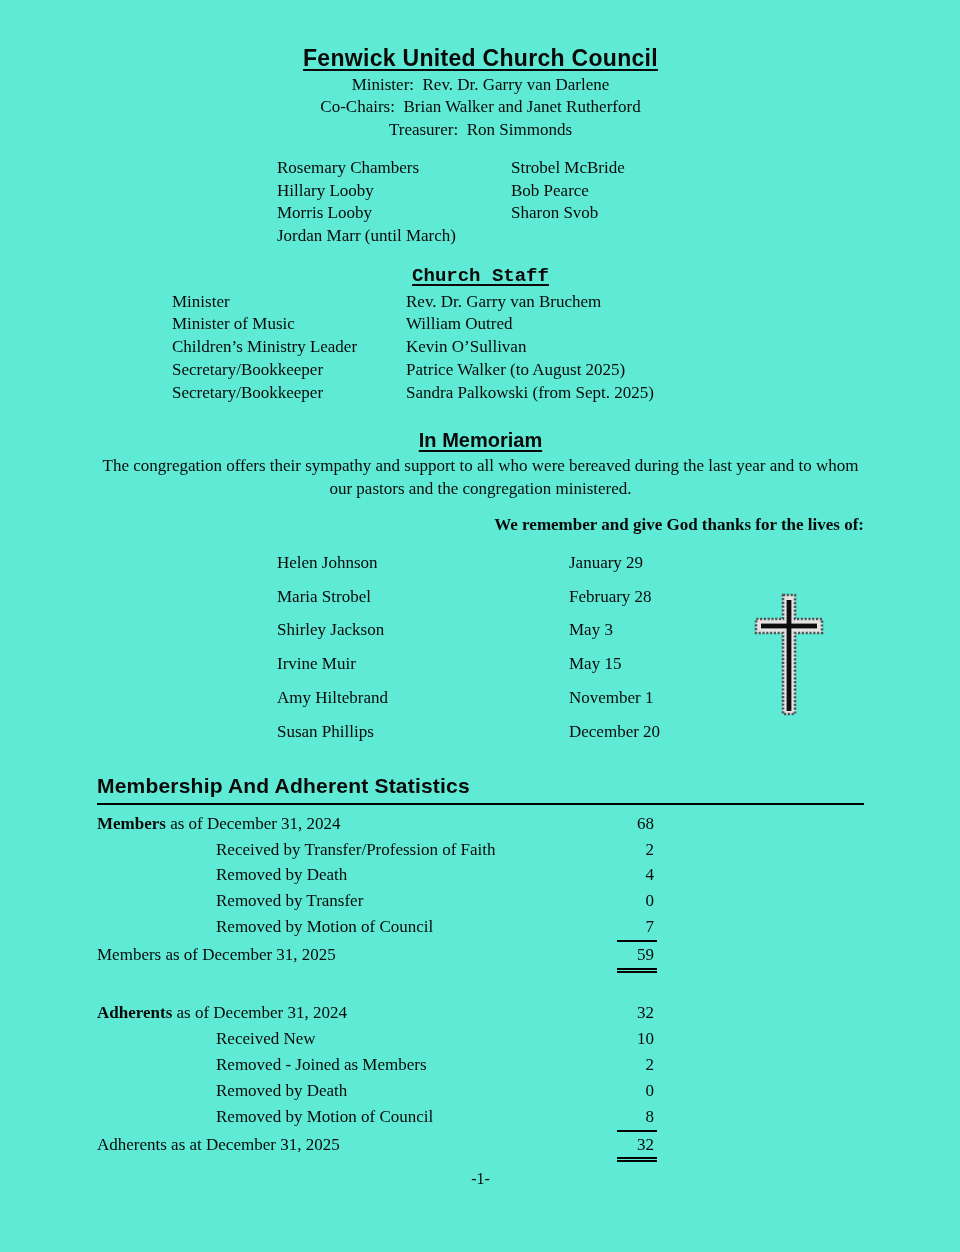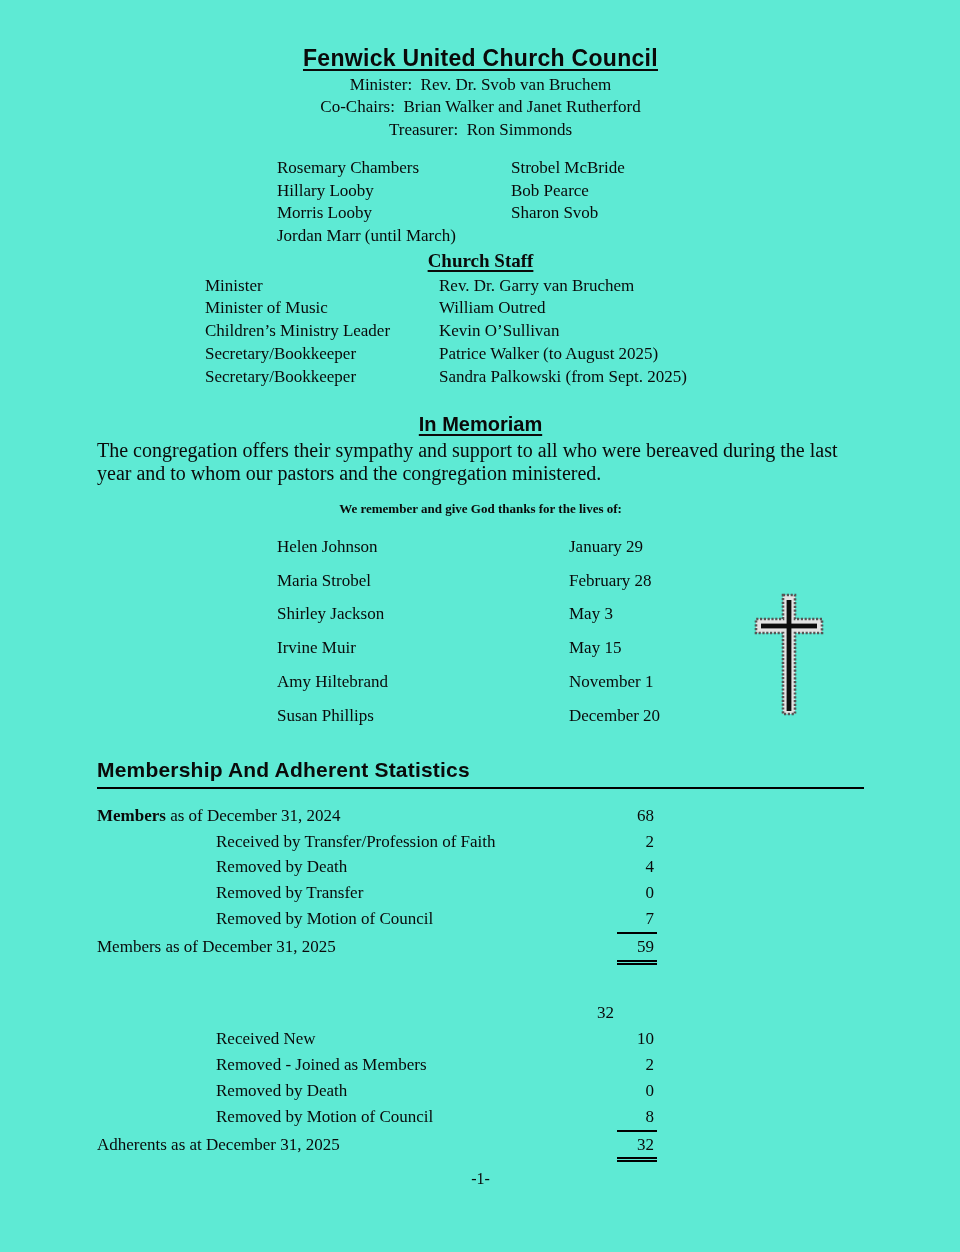--- a/index.html
+++ b/index.html
@@ -26,75 +26,75 @@
   .hdr-block { margin-top:2px; }
 
   .council {
     display:grid; grid-template-columns:234px auto;
     margin:16px 0 0 180px;
     font-size:17px; line-height:22.7px;
   }
 
   .sec-heading {
     text-align:center;
-    font-family:Liberation Serif, serif;
+    font-family:Liberation Mono, monospace;
     font-weight:700; font-size:19px; line-height:25px;
     text-decoration:underline; text-decoration-thickness:2px; text-underline-offset:3px;
-    margin-bottom:2px;
+    margin-top:16px; margin-bottom:2px;
   }
   .staff {
     display:grid; grid-template-columns:234px auto;
-    margin-left:108px;
+    margin-left:75px;
     font-size:17px; line-height:22.7px;
   }
 
   .mem-heading {
     text-align:center;
     font-family:"Liberation Sans","DejaVu Sans",sans-serif;
     font-weight:700; font-size:20px; line-height:26px;
     text-decoration:underline; text-decoration-thickness:2px; text-underline-offset:3px;
     margin-top:23px; margin-bottom:2px;
   }
-  .mem-para { font-size:20px; line-height:22.3px; }
-  .mem-sub  { text-align:center; font-size:13px; line-height:22px; font-weight:bold; margin-top:14px; }
+  .mem-para { text-align:center; font-size:17px; line-height:22.3px; }
+  .mem-sub  { text-align:right; font-size:17px; line-height:22px; font-weight:bold; margin-top:14px; }
   .mem-list {
     display:grid; grid-template-columns:292px auto;
     grid-auto-rows:33.8px;
     margin:17px 0 0 180px;
     font-size:17px;
   }
   .cross-wrap { position:absolute; left:753px; top:592px; width:72px; height:126px; }
 
   .stats-heading {
     font-family:"Liberation Sans","DejaVu Sans",sans-serif;
     font-weight:700; font-size:21px; line-height:26px;
     letter-spacing:.2px;
     margin-top:17px;
   }
   .rule { border-top:2.5px solid #000; margin-top:4px; }
-  .stat-rows { margin-top:14px; }
+  .stat-rows { margin-top:6px; }
   .stat-row { display:grid; grid-template-columns:520px 40px; font-size:17px; line-height:25.9px; }
   .slabel b { font-weight:bold; }
   .indent { padding-left:119px; }
   .sval { text-align:right; padding-right:3px; align-self:start; }
   .u1 { border-bottom:2px solid #000; }
   .u2 { border-bottom:5px double #000; }
   .block-gap { height:21px; }
 
   .footer { text-align:center; font-size:16px; margin-top:8px; }
 </style>
 </head>
 <body>
 
 <div class="page">
 
   <div class="title">Fenwick United Church Council</div>
 
   <div class="hdr-block">
-    <div class="hdr-line">Minister:  Rev. Dr. Svob van Bruchem</div>
+    <div class="hdr-line">Minister:  Rev. Dr. Garry van Darlene</div>
     <div class="hdr-line">Co-Chairs:  Brian Walker and Janet Rutherford</div>
     <div class="hdr-line">Treasurer:  Ron Simmonds</div>
   </div>
 
   <div class="council">
     <span>Rosemary Chambers</span>
     <span>Strobel McBride</span>
     <span>Hillary Looby</span>
     <span>Bob Pearce</span>
     <span>Morris Looby</span>
@@ -172,20 +172,21 @@
     <div class="stat-row">
       <span class="slabel">Members as of December 31, 2025</span>
       <span class="sval u2">59</span>
     </div>
   </div>
 
   <div class="block-gap"></div>
 
   <div class="stat-rows">
     <div class="stat-row">
+      <span class="slabel"><b>Adherents</b><span> as of December 31, 2024</span></span>
       <span class="sval">32</span>
     </div>
     <div class="stat-row">
       <span class="slabel indent">Received New</span>
       <span class="sval">10</span>
     </div>
     <div class="stat-row">
       <span class="slabel indent">Removed - Joined as Members</span>
       <span class="sval">2</span>
     </div>

